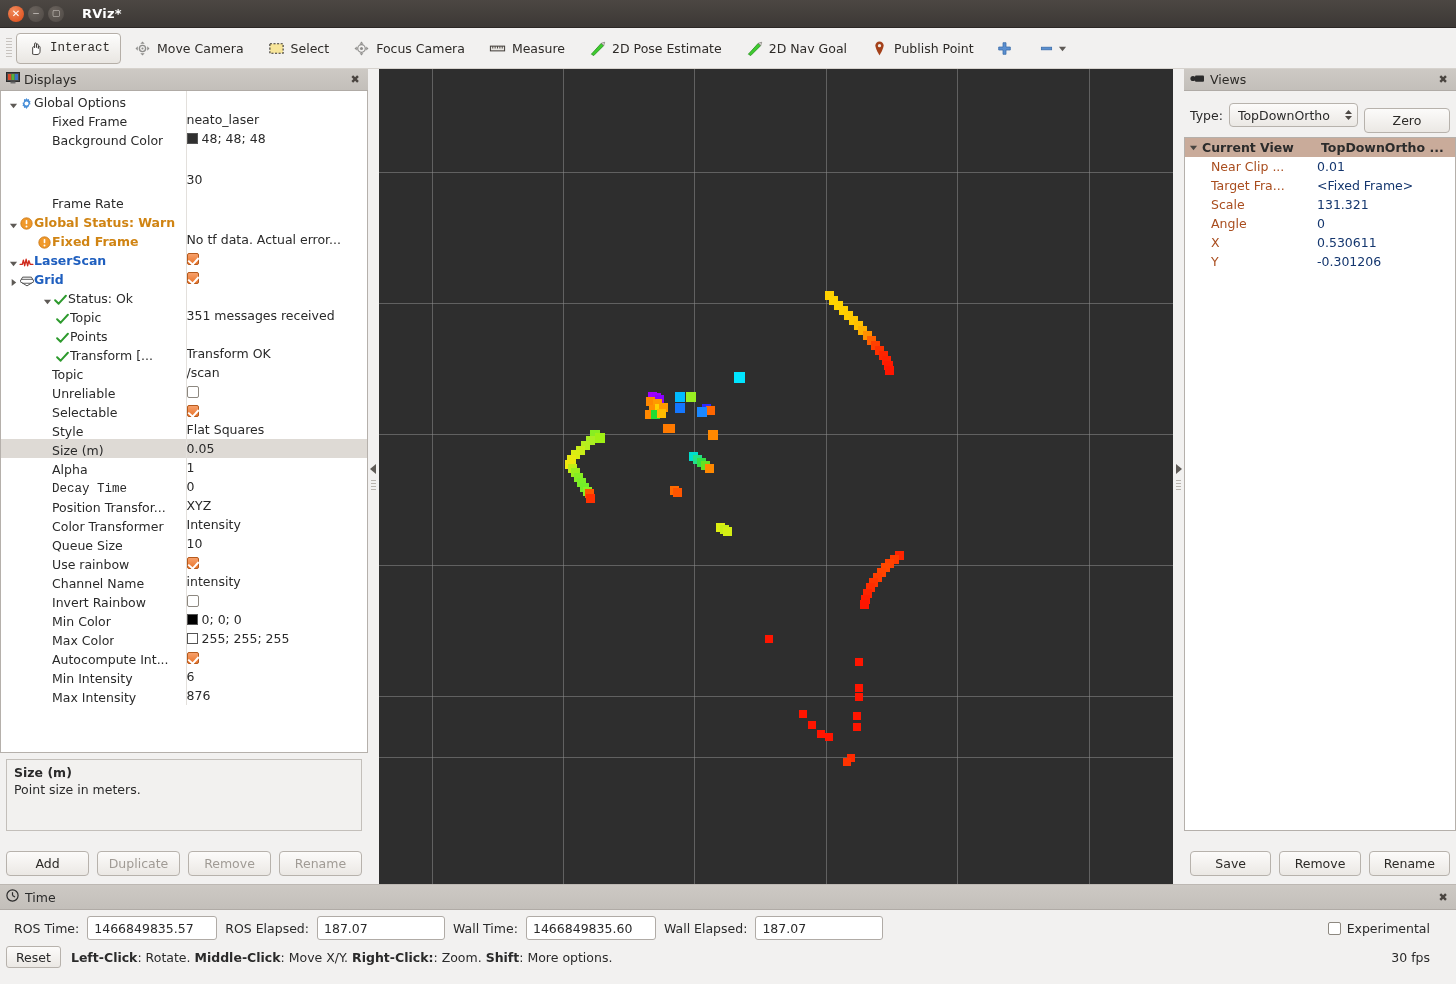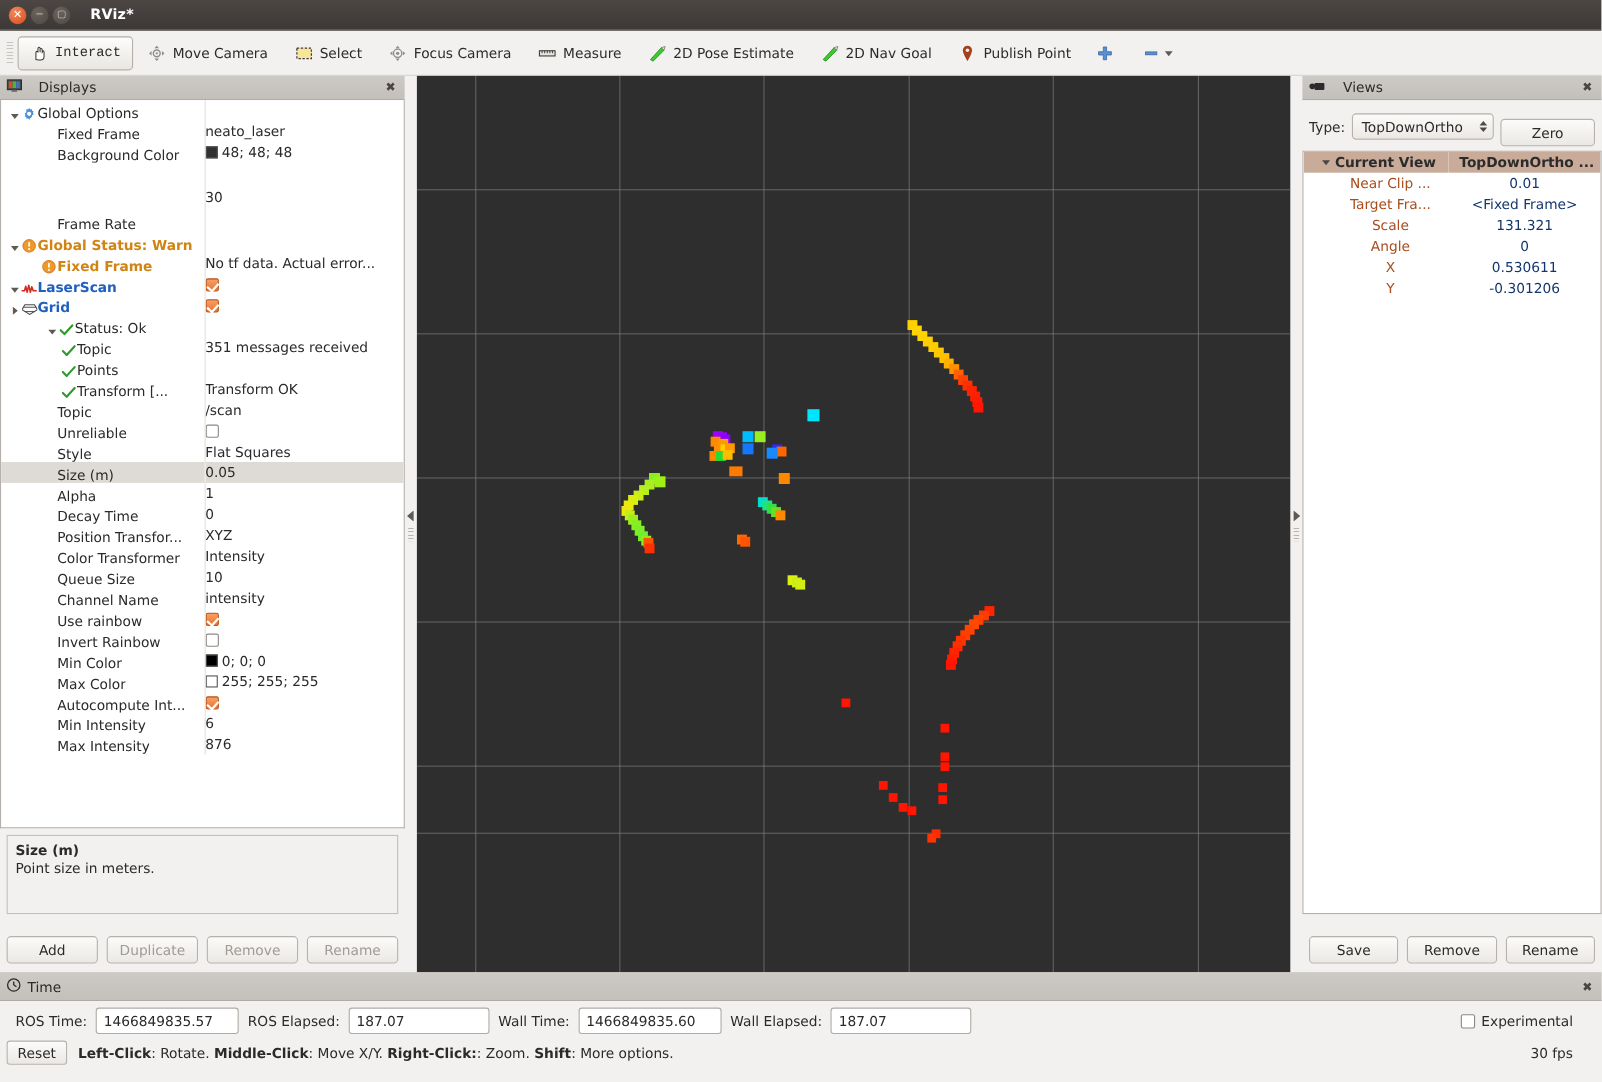--- a/index.html
+++ b/index.html
@@ -64,21 +64,21 @@
   
   #main { position:absolute; top:69px; left:0; right:0; bottom:100px; display:flex; }
 
   
   #displays {
     width: 368px; display:flex; flex-direction:column;
     background:#f2f1f0;
     border-right: 0;
   }
   .panel-title {
-    height: 22px; display:flex; align-items:center; gap:15px;
+    height: 22px; display:flex; align-items:center; gap:4px;
     padding: 0 6px 0 6px;
     background: linear-gradient(to bottom,#cdc9c4,#c3bfba);
     border-bottom:1px solid #b0aba6;
     font-size: 12.5px; color:#2c2a27;
   }
   .panel-title .ttl { flex:1; }
   .panel-close {
     width:14px; height:14px; display:flex; align-items:center; justify-content:center;
     font-size:11px; color:#4a4540; font-weight:bold;
   }
@@ -144,21 +144,21 @@
   #views { width:272px; display:flex; flex-direction:column; background:#f2f1f0; }
   #views-type { display:flex; align-items:center; gap:6px; padding:6px 6px 4px 6px; }
   .combo {
     flex:1; height:24px; border:1px solid #b7b2ac; border-radius:4px;
     background: linear-gradient(to bottom,#fcfbfa,#ebe8e4);
     display:flex; align-items:center; padding:0 4px 0 8px; font-size:12.5px;
   }
   .combo .cv { flex:1; }
   .spin { display:flex; flex-direction:column; gap:1px; }
   #views-tree { flex:1; background:#fff; border:1px solid #b5b0ab; overflow:hidden; }
-  #views-tree table { width:100%; border-collapse:collapse; table-layout:fixed;text-align:center;}
+  #views-tree table { width:100%; border-collapse:collapse; table-layout:fixed;}
   #views-tree td { font-size:12.5px; height:19px; padding:0; white-space:nowrap; overflow:hidden;}
   #views-tree td.k { width:132px; }
   tr.hdr td { background:#c9ab9a; font-weight:bold; color:#2b2b2b; }
   tr.hdr td.k { background:#c9ab9a; }
   .vk { color:#a94d1e; padding-left:4px; }
   .vv { color:#14366e; padding-left:4px; }
   #views-buttons { display:flex; gap:8px; padding:9px 6px 8px 6px; }
 
   
   #timepanel { position:absolute; left:0; right:0; bottom:0; height:100px; background:#f2f1f0; }
@@ -510,20 +510,30 @@
                   <span class="lbl ">Unreliable</span>
                 </div>
               </td>
               <td class="vcol"><span class="cb"></span></td>
             </tr>
             <tr>
               <td class="kcol">
                 <div class="kin" style="padding-left: 24px;">
                   <span class="arrow"></span>
                   <span class="tr-ico"></span>
+                  <span class="lbl ">Selectable</span>
+                </div>
+              </td>
+              <td class="vcol"><span class="cb on"></span></td>
+            </tr>
+            <tr>
+              <td class="kcol">
+                <div class="kin" style="padding-left: 24px;">
+                  <span class="arrow"></span>
+                  <span class="tr-ico"></span>
                   <span class="lbl ">Style</span>
                 </div>
               </td>
               <td class="vcol">Flat Squares</td>
             </tr>
             <tr class="sel">
               <td class="kcol">
                 <div class="kin" style="padding-left: 24px;">
                   <span class="arrow"></span>
                   <span class="tr-ico"></span>
@@ -537,21 +547,21 @@
                 <div class="kin" style="padding-left: 24px;">
                   <span class="arrow"></span>
                   <span class="tr-ico"></span>
                   <span class="lbl ">Alpha</span>
                 </div>
               </td>
               <td class="vcol">1</td>
             </tr>
             <tr>
               <td class="kcol">
-                <div class="kin" style="padding-left: 24px;">
+                <div class="kin" style="padding-left: 24px; font-family: Liberation Mono, monospace;">
                   <span class="arrow"></span>
                   <span class="tr-ico"></span>
                   <span class="lbl ">Decay Time</span>
                 </div>
               </td>
               <td class="vcol">0</td>
             </tr>
             <tr>
               <td class="kcol">
                 <div class="kin" style="padding-left: 24px;">
@@ -580,34 +590,34 @@
                   <span class="lbl ">Queue Size</span>
                 </div>
               </td>
               <td class="vcol">10</td>
             </tr>
             <tr>
               <td class="kcol">
                 <div class="kin" style="padding-left: 24px;">
                   <span class="arrow"></span>
                   <span class="tr-ico"></span>
+                  <span class="lbl ">Use rainbow</span>
+                </div>
+              </td>
+              <td class="vcol"><span class="cb on"></span></td>
+            </tr>
+            <tr>
+              <td class="kcol">
+                <div class="kin" style="padding-left: 24px;">
+                  <span class="arrow"></span>
+                  <span class="tr-ico"></span>
                   <span class="lbl ">Channel Name</span>
                 </div>
               </td>
               <td class="vcol">intensity</td>
-            </tr>
-            <tr>
-              <td class="kcol">
-                <div class="kin" style="padding-left: 24px;">
-                  <span class="arrow"></span>
-                  <span class="tr-ico"></span>
-                  <span class="lbl ">Use rainbow</span>
-                </div>
-              </td>
-              <td class="vcol"><span class="cb on"></span></td>
             </tr>
             <tr>
               <td class="kcol">
                 <div class="kin" style="padding-left: 24px;">
                   <span class="arrow"></span>
                   <span class="tr-ico"></span>
                   <span class="lbl ">Invert Rainbow</span>
                 </div>
               </td>
               <td class="vcol"><span class="cb"></span></td>

